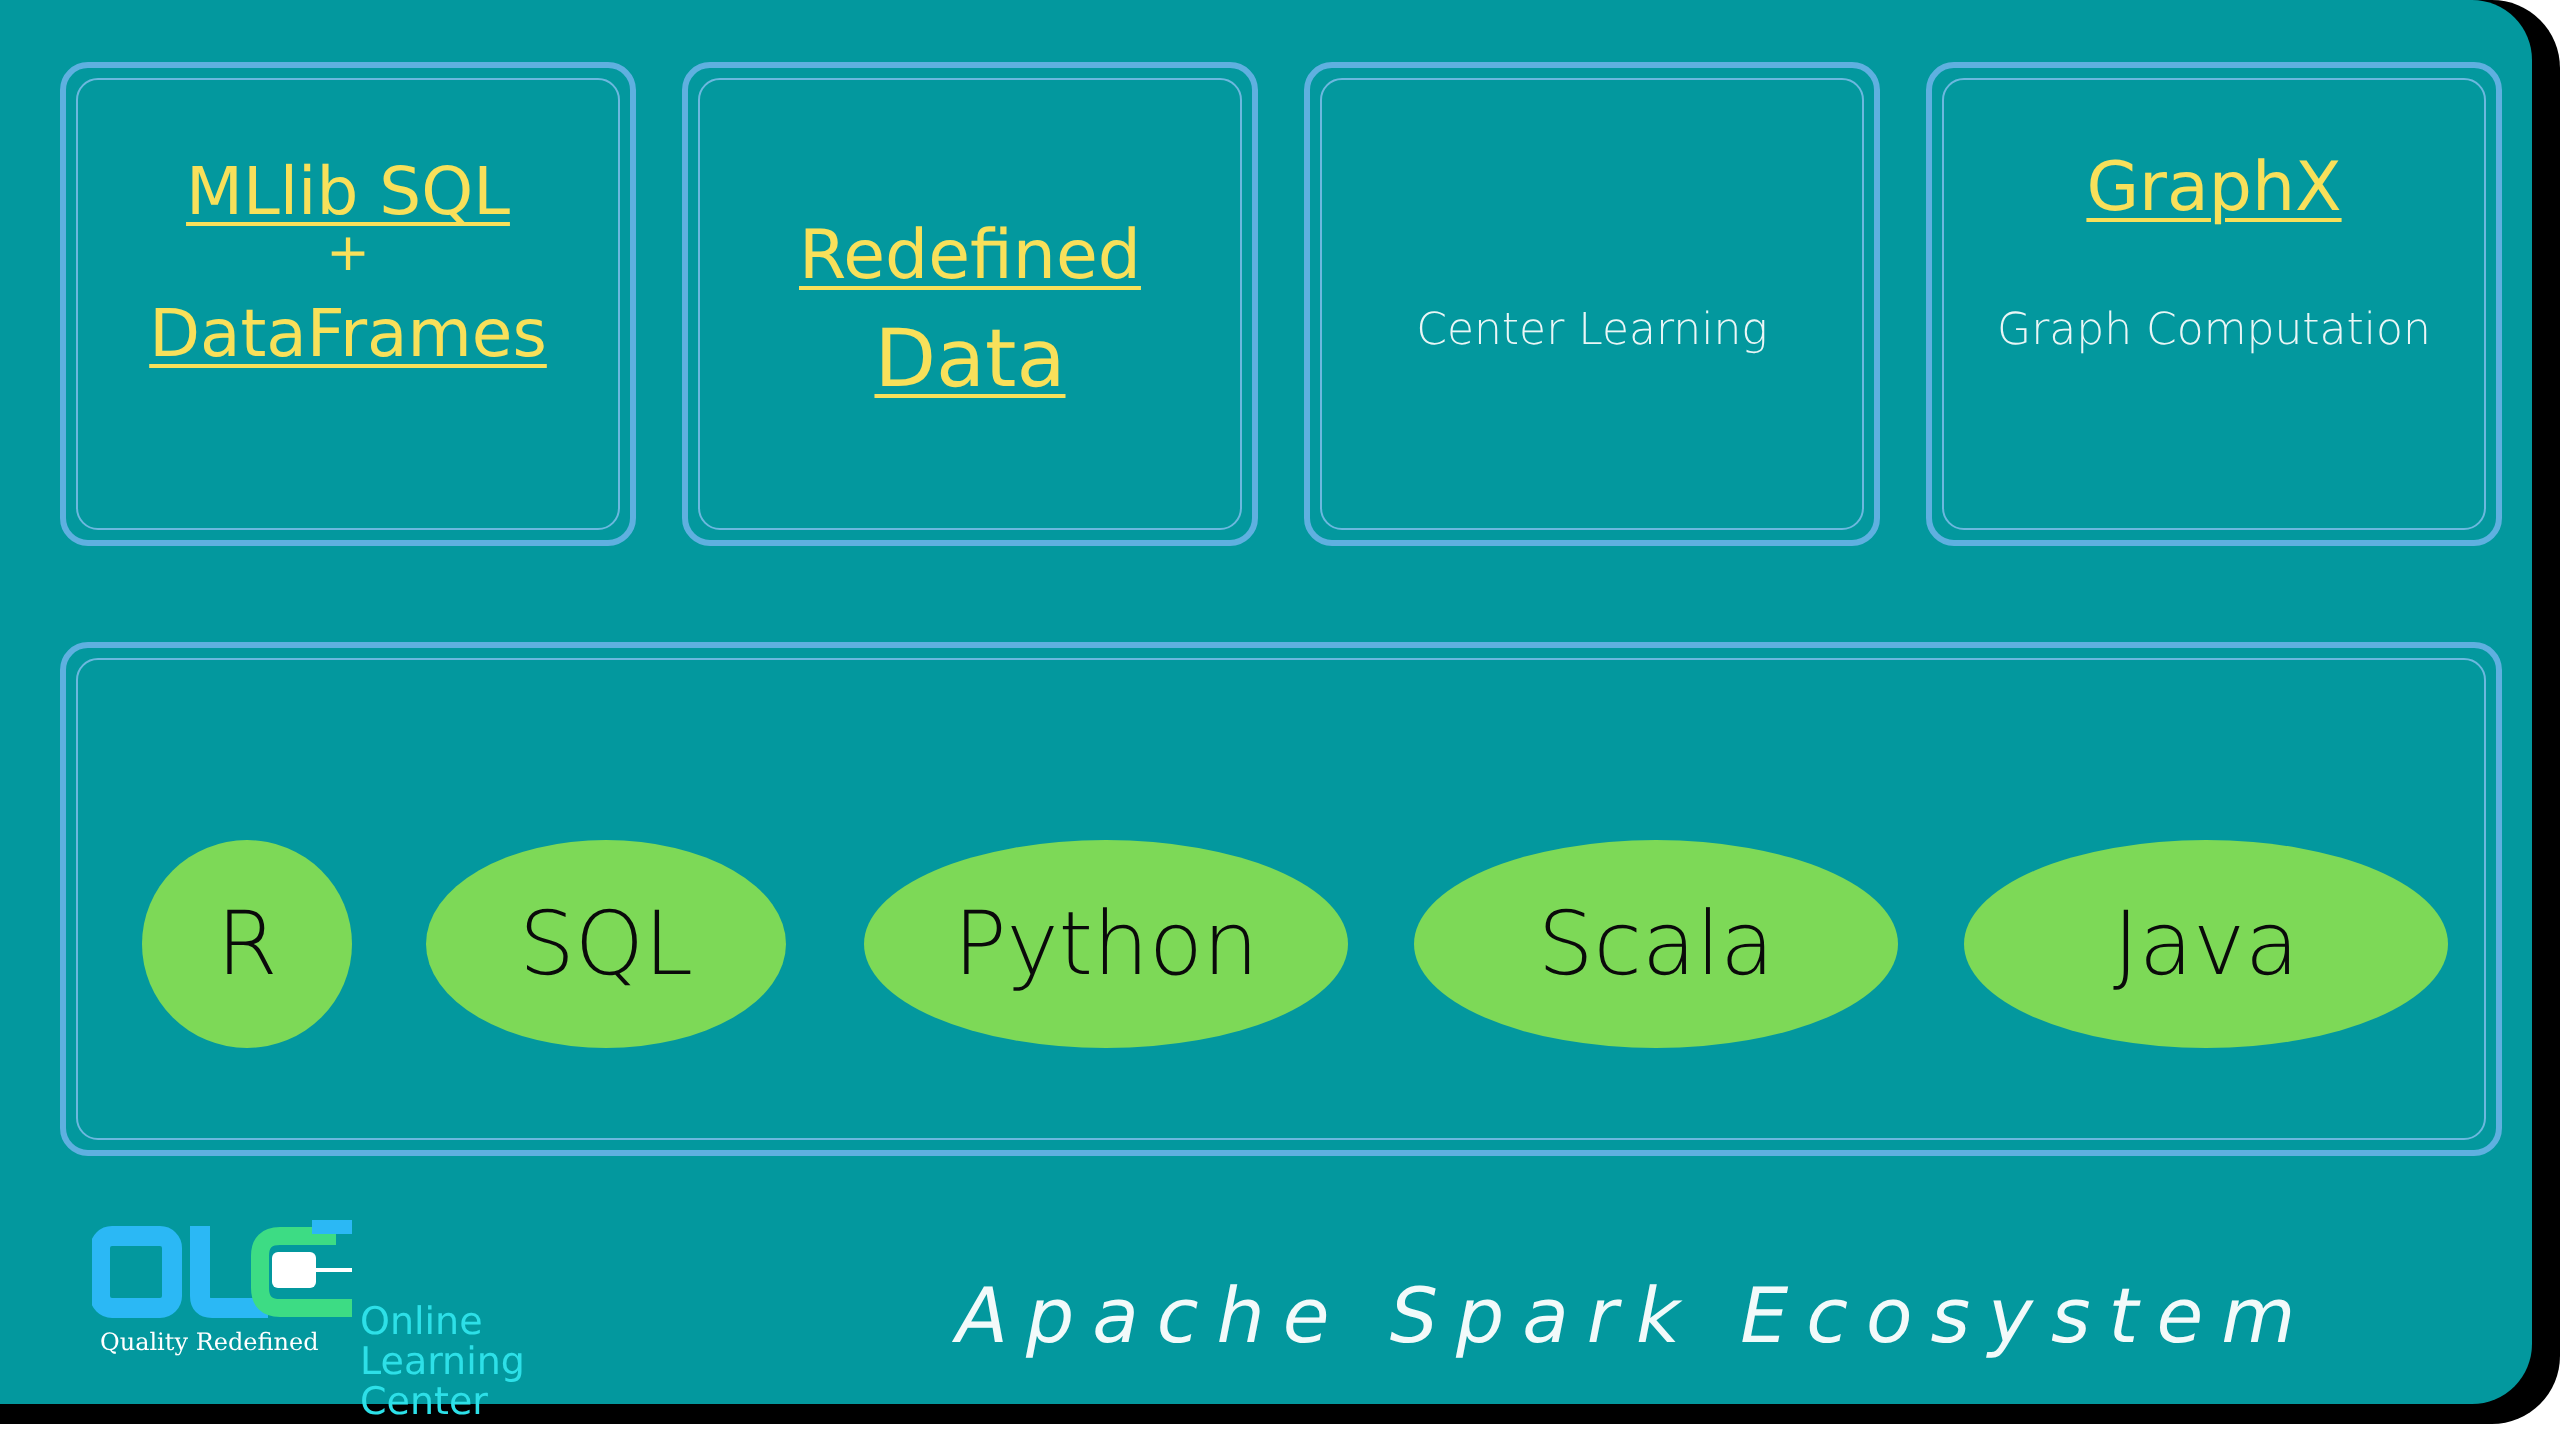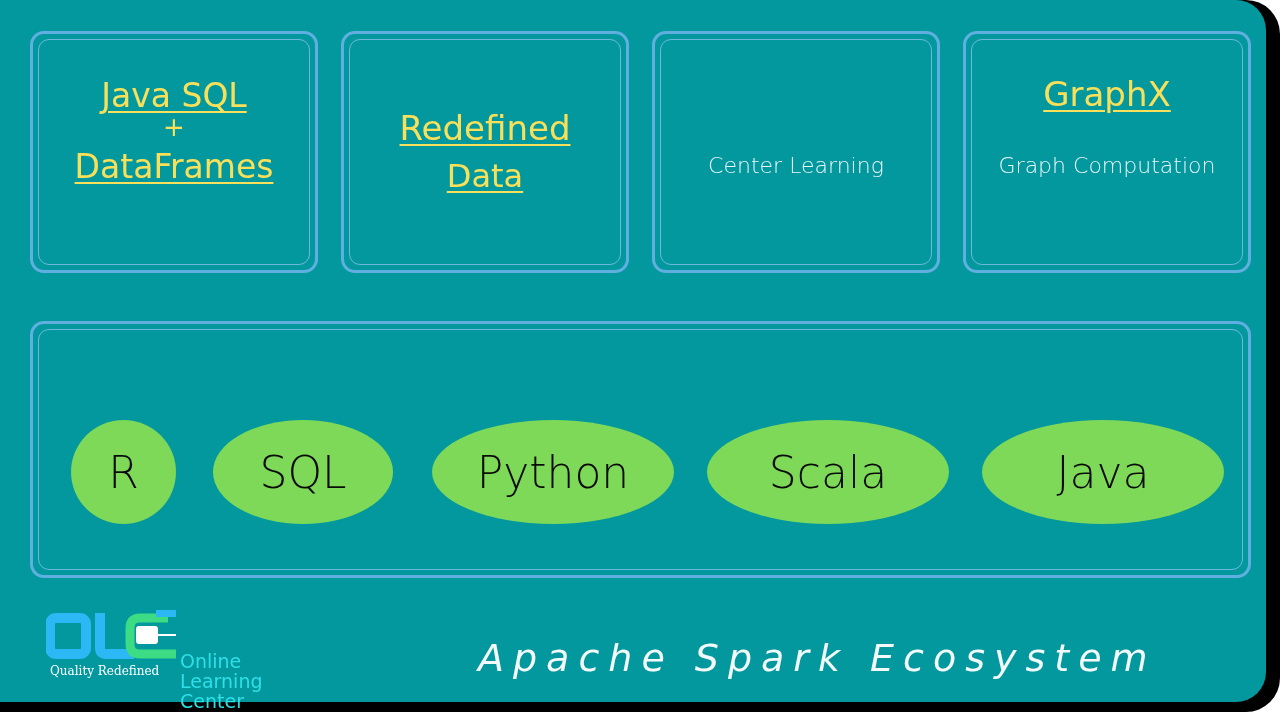--- a/index.html
+++ b/index.html
@@ -17,29 +17,29 @@
   .tagline { position: absolute; left: 50px; top: 664px; color: #ffffff; font-size: 12px; font-family: "DejaVu Serif", serif; }
 </style>
 </head>
 <body>
 
 <div class="shadow"></div>
 <div class="panel"></div>
 
 <div class="box" style="left:30px; top:31px; width:288px; height:242px;">
   <div class="inner"></div>
-  <div class="title" style="top:42px; font-size:33px;">Java SQL</div>
+  <div class="title" style="top:42px; font-size:33px;">MLlib SQL</div>
   <div class="title" style="top:78px; font-size:26px; text-decoration:none;">+</div>
   <div class="title" style="top:113px; font-size:33px;">DataFrames</div>
 </div>
 
 <div class="box" style="left:341px; top:31px; width:288px; height:242px;">
   <div class="inner"></div>
   <div class="title" style="top:74px; font-size:34px;">Redefined</div>
-  <div class="title" style="top:123px; font-size:32px;">Data</div>
+  <div class="title" style="top:123px; font-size:40px;">Data</div>
 </div>
 
 <div class="box" style="left:652px; top:31px; width:288px; height:242px;">
   <div class="inner"></div>
   <div class="sub" style="top:119px;">Center Learning</div>
 </div>
 
 <div class="box" style="left:963px; top:31px; width:288px; height:242px;">
   <div class="inner"></div>
   <div class="title" style="top:40px; font-size:34px;">GraphX</div>

